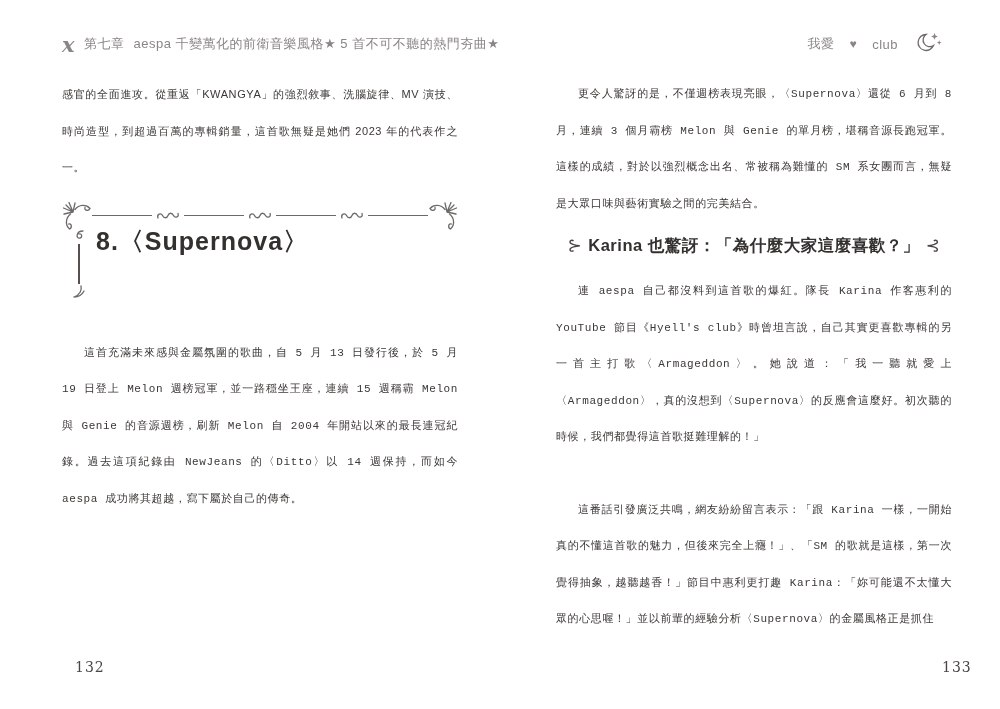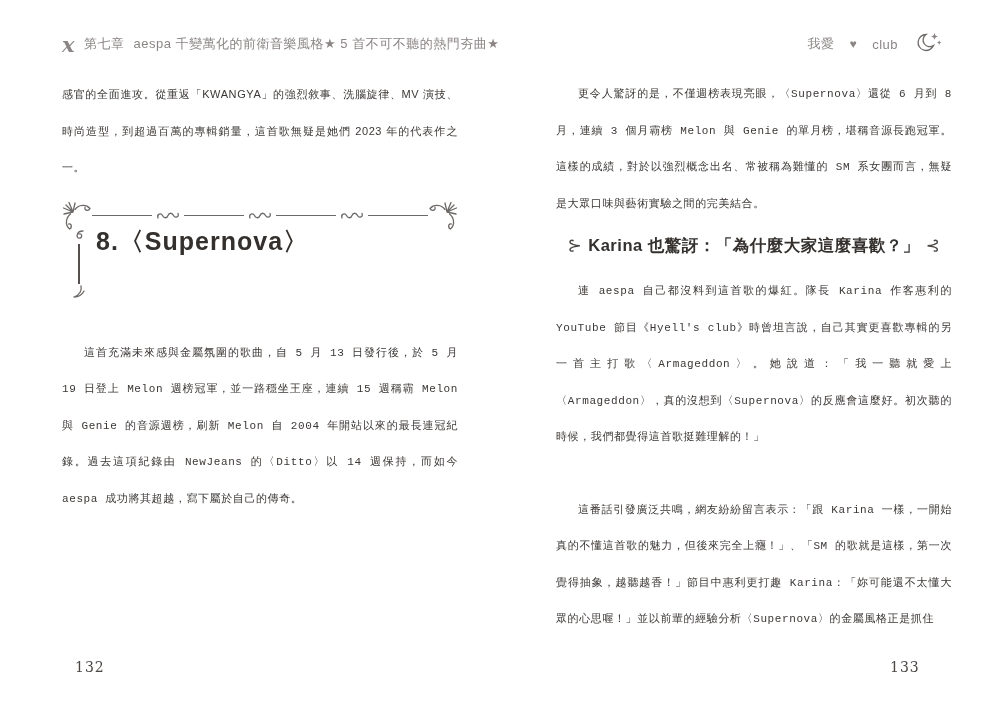--- a/index.html
+++ b/index.html
@@ -106,21 +106,21 @@
   .page-number {
     position: absolute;
     top: 651px;
     font-family: "DejaVu Serif", "Liberation Serif", serif;
     font-size: 14px;
     color: #4a4644;
     letter-spacing: 1px;
     margin-top: 8px;
   }
   .page-number-left  { left: 75px; }
-  .page-number-right { left: 890px; }
+  .page-number-right { left: 942px; }
 
   svg .stroke { fill: none; stroke: #6d6967; stroke-width: 1.3; stroke-linecap: round; }
   svg .fill-gray { fill: #8b8685; }
 </style>
 </head>
 <body>
 
 <div class="running-header">
   <div class="header-left">
     <span class="brand-logo">x</span>

